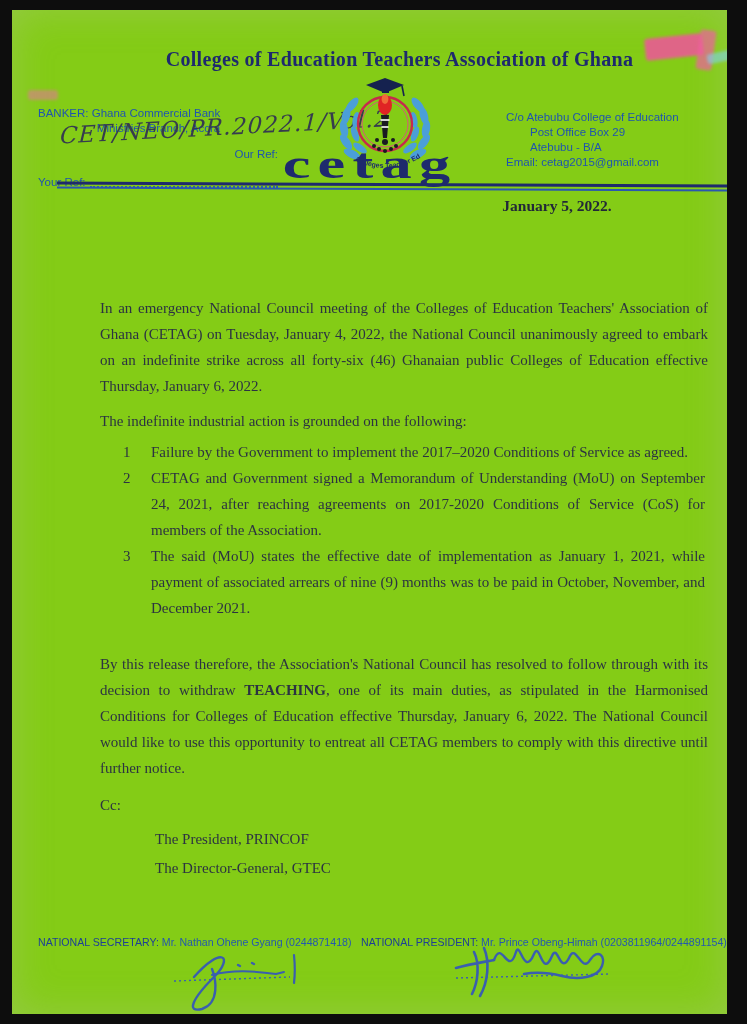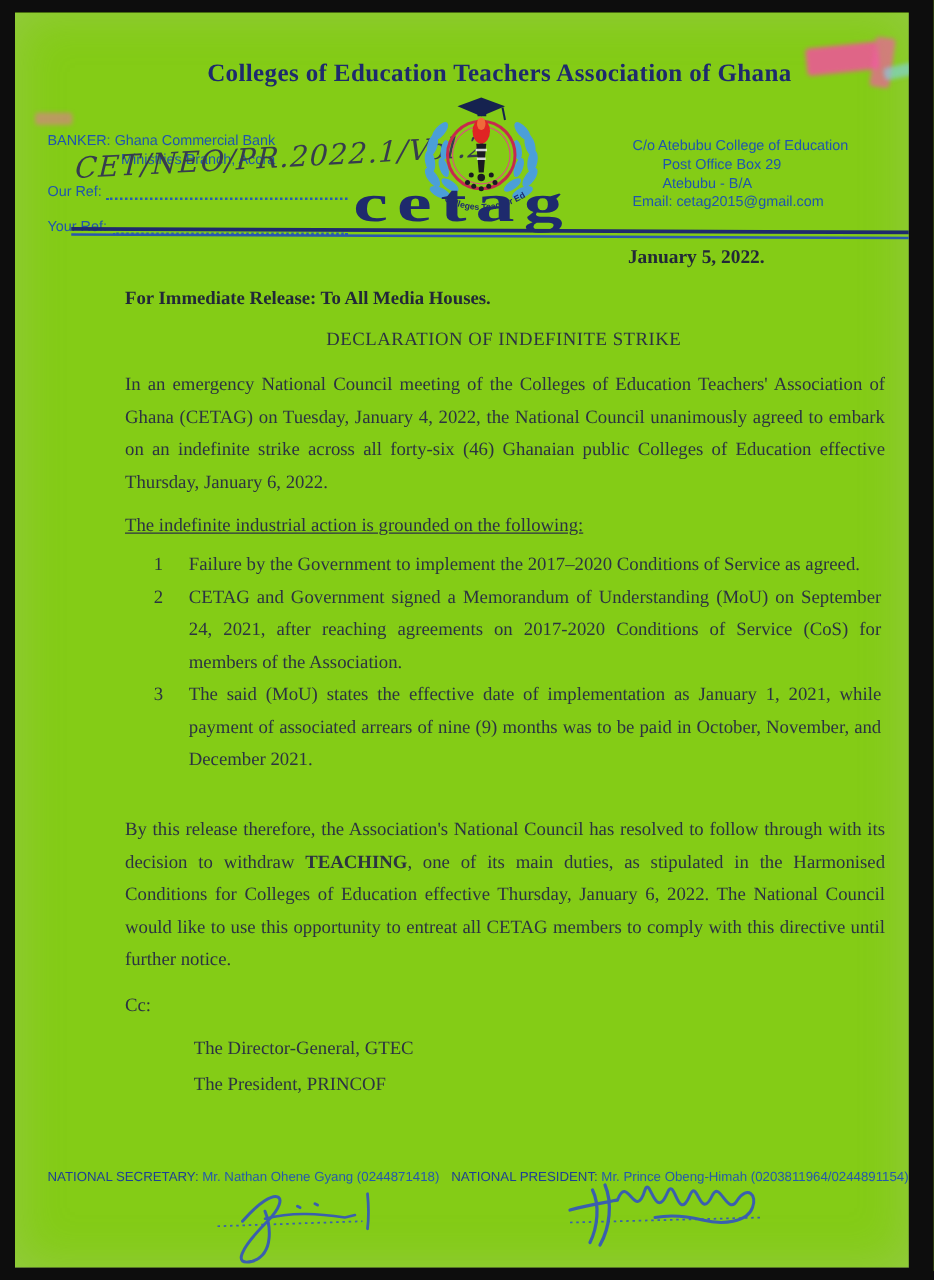--- a/index.html
+++ b/index.html
@@ -24,21 +24,21 @@
   .smudge.p3 { left:695px; top:42px; width:26px; height:10px; background:#7fd4ee; opacity:.6; transform:rotate(-12deg); }
   .smudge.p4 { left:16px; top:80px; width:30px; height:10px; background:#f06ba8; opacity:.5; }
 
   .lh-sans { font-family:"Liberation Sans", sans-serif; color:#1f55ae; font-weight:normal; }
 
   .banker { position:absolute; left:26px; top:96px; font-size:11.5px; line-height:15px; }
   .banker .l2 { padding-left:42px;text-align:right; }
 
   .ref-row { position:absolute; left:26px; font-size:11.5px; display:flex; align-items:flex-end; width:240px; }
   .ref-row .dots { flex:1; border-bottom:2px dotted #2a5cb2; margin-left:4px; height:12px; }
-  .ref-our  { top:138px; }
+  .ref-our  { top:138px;flex-direction:column; }
   .ref-your { top:166px; }
 
   .handwriting {
     position:absolute; left:48px; top:104px; width:320px;
     font-family:"DejaVu Serif", serif; font-style:italic; font-size:23px;
     color:#363c4e; transform:rotate(-3deg) skewX(-6deg); letter-spacing:1px;
     white-space:nowrap;
   }
 
   .address { position:absolute; left:494px; top:100px; font-size:11.5px; line-height:15px; }
@@ -57,21 +57,21 @@
   .date-line { position:absolute; left:430px; top:187px; width:230px; text-align:center;
     font-weight:bold; font-size:15.5px; color:#222838; }
   .release { position:absolute; left:88px; top:221px; width:606px;
     font-weight:bold; font-size:15px; color:#222838; }
   .doc-title { position:absolute; left:88px; top:254px; width:606px; text-align:center;
     font-size:15px; letter-spacing:.4px; color:#2c3342; }
 
   .para { position:absolute; left:88px; width:608px; font-size:15px; line-height:26px;
     text-align:justify; color:#2c3342; }
   .p1 { top:285px; }
-  .p2 { top:398px; text-align:left;text-decoration:underline; }
+  .p2 { top:398px; text-align:left; }
   .p3 { top:641px; }
   .p3 b { font-weight:bold; }
 
   .glist { position:absolute; left:99px; top:429px; width:594px; list-style:none;
     font-size:15px; line-height:26px; color:#2c3342; }
   .glist li { position:relative; padding-left:40px; text-align:justify; }
   .glist li .num { position:absolute; left:12px; }
 
   .cc-label { position:absolute; left:88px; top:787px; font-size:15px; color:#2c3342;text-align:center; }
   .cc-list { position:absolute; left:143px; top:815px; font-size:15px; line-height:29px; color:#2c3342; }
@@ -180,22 +180,20 @@
     </text>
   </svg>
 
   <div class="wordmark">cetag</div>
   <div class="rule">
     <div class="r1"></div>
       <div class="r2"></div>
   </div>
 
   <div class="date-line">January 5, 2022.</div>
-  <div class="release">For Immediate Release: To All Media Houses.</div>
-  <div class="doc-title">DECLARATION OF INDEFINITE STRIKE</div>
 
   <div class="para p1">In an emergency National Council meeting of the Colleges of Education Teachers' Association of Ghana (CETAG) on Tuesday, January 4, 2022, the National Council unanimously agreed to embark on an indefinite strike across all forty-six (46) Ghanaian public Colleges of Education effective Thursday, January 6, 2022.</div>
   <div class="para p2">The indefinite industrial action is grounded on the following:</div>
 
   <ol class="glist">
     <li>
       <span class="num">1</span>
       <span>Failure by the Government to implement the 2017–2020 Conditions of Service as agreed.</span>
     </li>
     <li>
@@ -205,22 +203,22 @@
     <li>
       <span class="num">3</span>
       <span>The said (MoU) states the effective date of implementation as January 1, 2021, while payment of associated arrears of nine (9) months was to be paid in October, November, and December 2021.</span>
     </li>
   </ol>
 
   <div class="para p3"><span>By this release therefore, the Association's National Council has resolved to follow through with its decision to withdraw </span><b>TEACHING</b><span>, one of its main duties, as stipulated in the Harmonised Conditions for Colleges of Education effective Thursday, January 6, 2022. The National Council would like to use this opportunity to entreat all CETAG members to comply with this directive until further notice.</span></div>
 
   <div class="cc-label">Cc:</div>
   <div class="cc-list">
+    <div>The President, PRINCOF</div>
     <div>The Director-General, GTEC</div>
-    <div>The President, PRINCOF</div>
   </div>
 
   <div class="foot foot-left"><span class="lbl">NATIONAL SECRETARY:</span><span> Mr. Nathan Ohene Gyang (0244871418)</span></div>
   <div class="foot foot-right"><span class="lbl">NATIONAL PRESIDENT:</span><span> Mr. Prince Obeng-Himah (0203811964/0244891154)</span></div>
 
   <svg class="sig sig-left" width="150" height="72" viewBox="0 0 150 72">
     <path d="M2 38 L118 34" stroke="#3a5fae" stroke-width="1.4" fill="none" stroke-dasharray="2 3"></path>
     <path d="M22 34 C 50 2, 62 14, 42 34 C 20 56, 14 70, 30 66 C 48 60, 44 36, 40 26" stroke="#3a5fae" stroke-width="2.4" fill="none" stroke-linecap="round"></path>
     <path d="M40 32 C 62 26, 84 28, 104 31 L 112 29" stroke="#3a5fae" stroke-width="2" fill="none" stroke-linecap="round"></path>
     <path d="M66 22 l2 1 M80 20 l2 1" stroke="#3a5fae" stroke-width="2.4" fill="none" stroke-linecap="round"></path>

